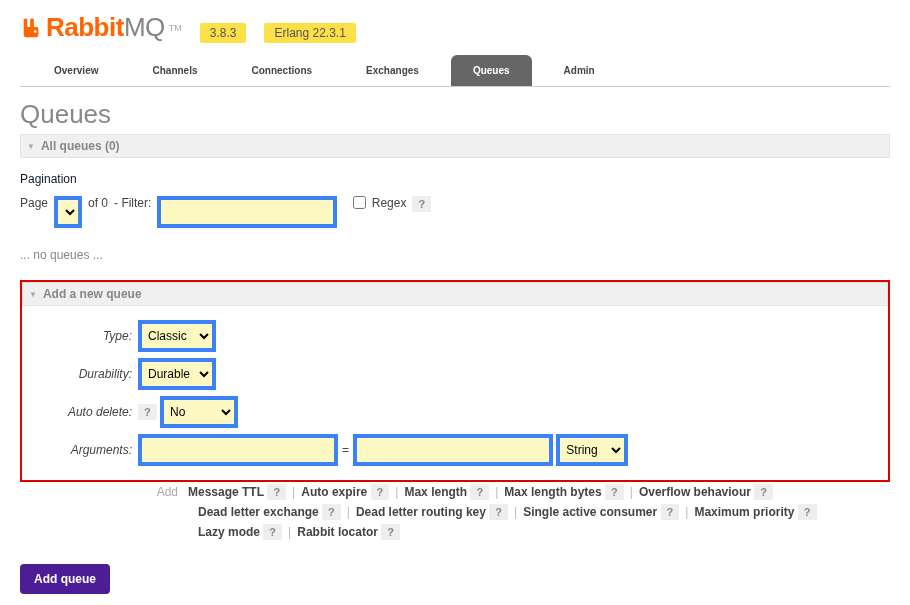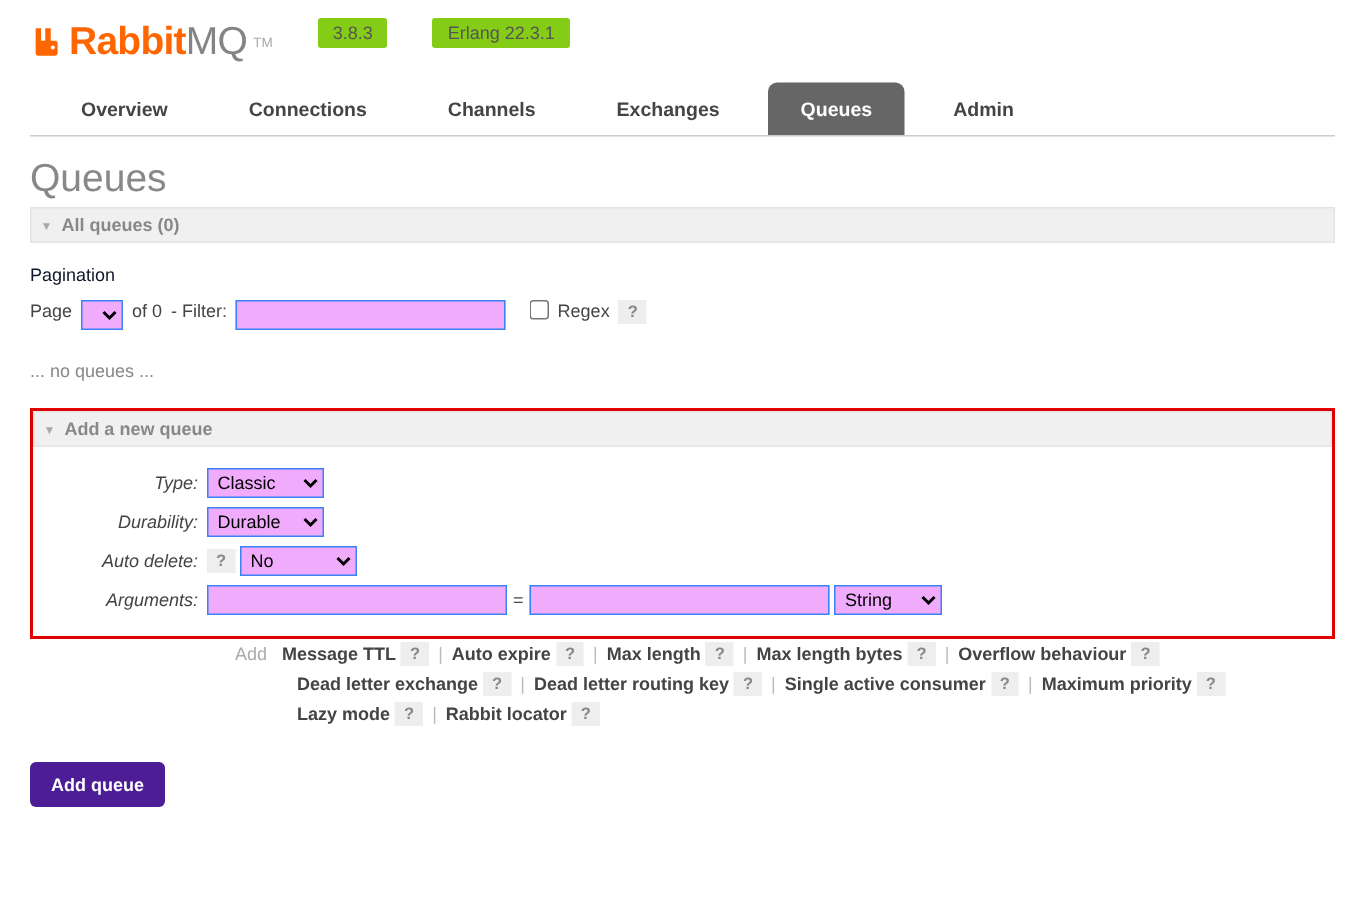--- a/index.html
+++ b/index.html
@@ -6,22 +6,22 @@
     body {
       font-family: Verdana, Arial, sans-serif;
       background: #fff;
       color: #484848;
       padding: 8px 20px;
       font-size: 12px;
       width: 910px;
     }
     .header {
       display: flex;
-      align-items: flex-start;
-      gap: 20px;
+      align-items: flex-end;
+      gap: 8px;
       padding: 4px 0 12px 0;
     }
     .logo {
       display: flex;
       align-items: center;
       gap: 2px;
     }
     .logo-icon {
       width: 24px;
       height: 22px;
@@ -36,35 +36,35 @@
     .logo-text .mq {
       color: #848484;
       font-weight: 400;
     }
     .tm {
       color: #aaa;
       font-size: 9px;
       margin-left: 2px;
     }
     .version-badge {
-      background: #84cc16;
+      background: #fde047;
       color: #555;
       font-size: 12px;
       padding: 3px 10px;
       border-radius: 2px;
       margin-left: 10px;
     }
     .tabs {
       display: flex;
       border-bottom: 1px solid #ccc;
       padding-left: 12px;
     }
     .tab {
       padding: 10px 22px;
-      font-size: 13px;
+      font-size: 10px;
       font-weight: 700;
       color: #444;
       cursor: pointer;
       border-radius: 6px 6px 0 0;
       margin-right: 10px;
     }
     .tab.active {
       background: #666;
       color: #fff;
     }
@@ -95,26 +95,26 @@
       color: #0f172a;
     }
     .page-row {
       margin: 10px 0 20px 0;
       display: flex;
       align-items: flex-start;
       gap: 6px;
       color: #444;
     }
     select, input[type="text"] {
-      border: 1px solid #3b82f6;
-      background: #f0abfc;
+      border: 4px solid #3b82f6;
+      background: #fef9c3;
       font-family: inherit;
       font-size: 12px;
       padding: 2px 4px;
-      height: 20px;
+      height: 32px;
     }
     select { padding: 1px 2px; }
     .page-select { width: 28px; }
     .filter-input { width: 180px; }
     .help-q {
       background: #eee;
       color: #888;
       padding: 2px 6px;
       font-weight: 700;
       cursor: pointer;
@@ -230,22 +230,22 @@
     </span>
     <span class="tm">TM</span>
   </div>
   <span class="version-badge">3.8.3</span>
   <span class="version-badge">Erlang 22.3.1</span>
 </div>
 
 
 <div class="tabs">
   <div class="tab">Overview</div>
+  <div class="tab">Channels</div>
   <div class="tab">Connections</div>
-  <div class="tab">Channels</div>
   <div class="tab">Exchanges</div>
   <div class="tab active">Queues</div>
   <div class="tab">Admin</div>
 </div>
 
 
 <h1 class="page-title">Queues</h1>
 
 
 <div class="section-header">

